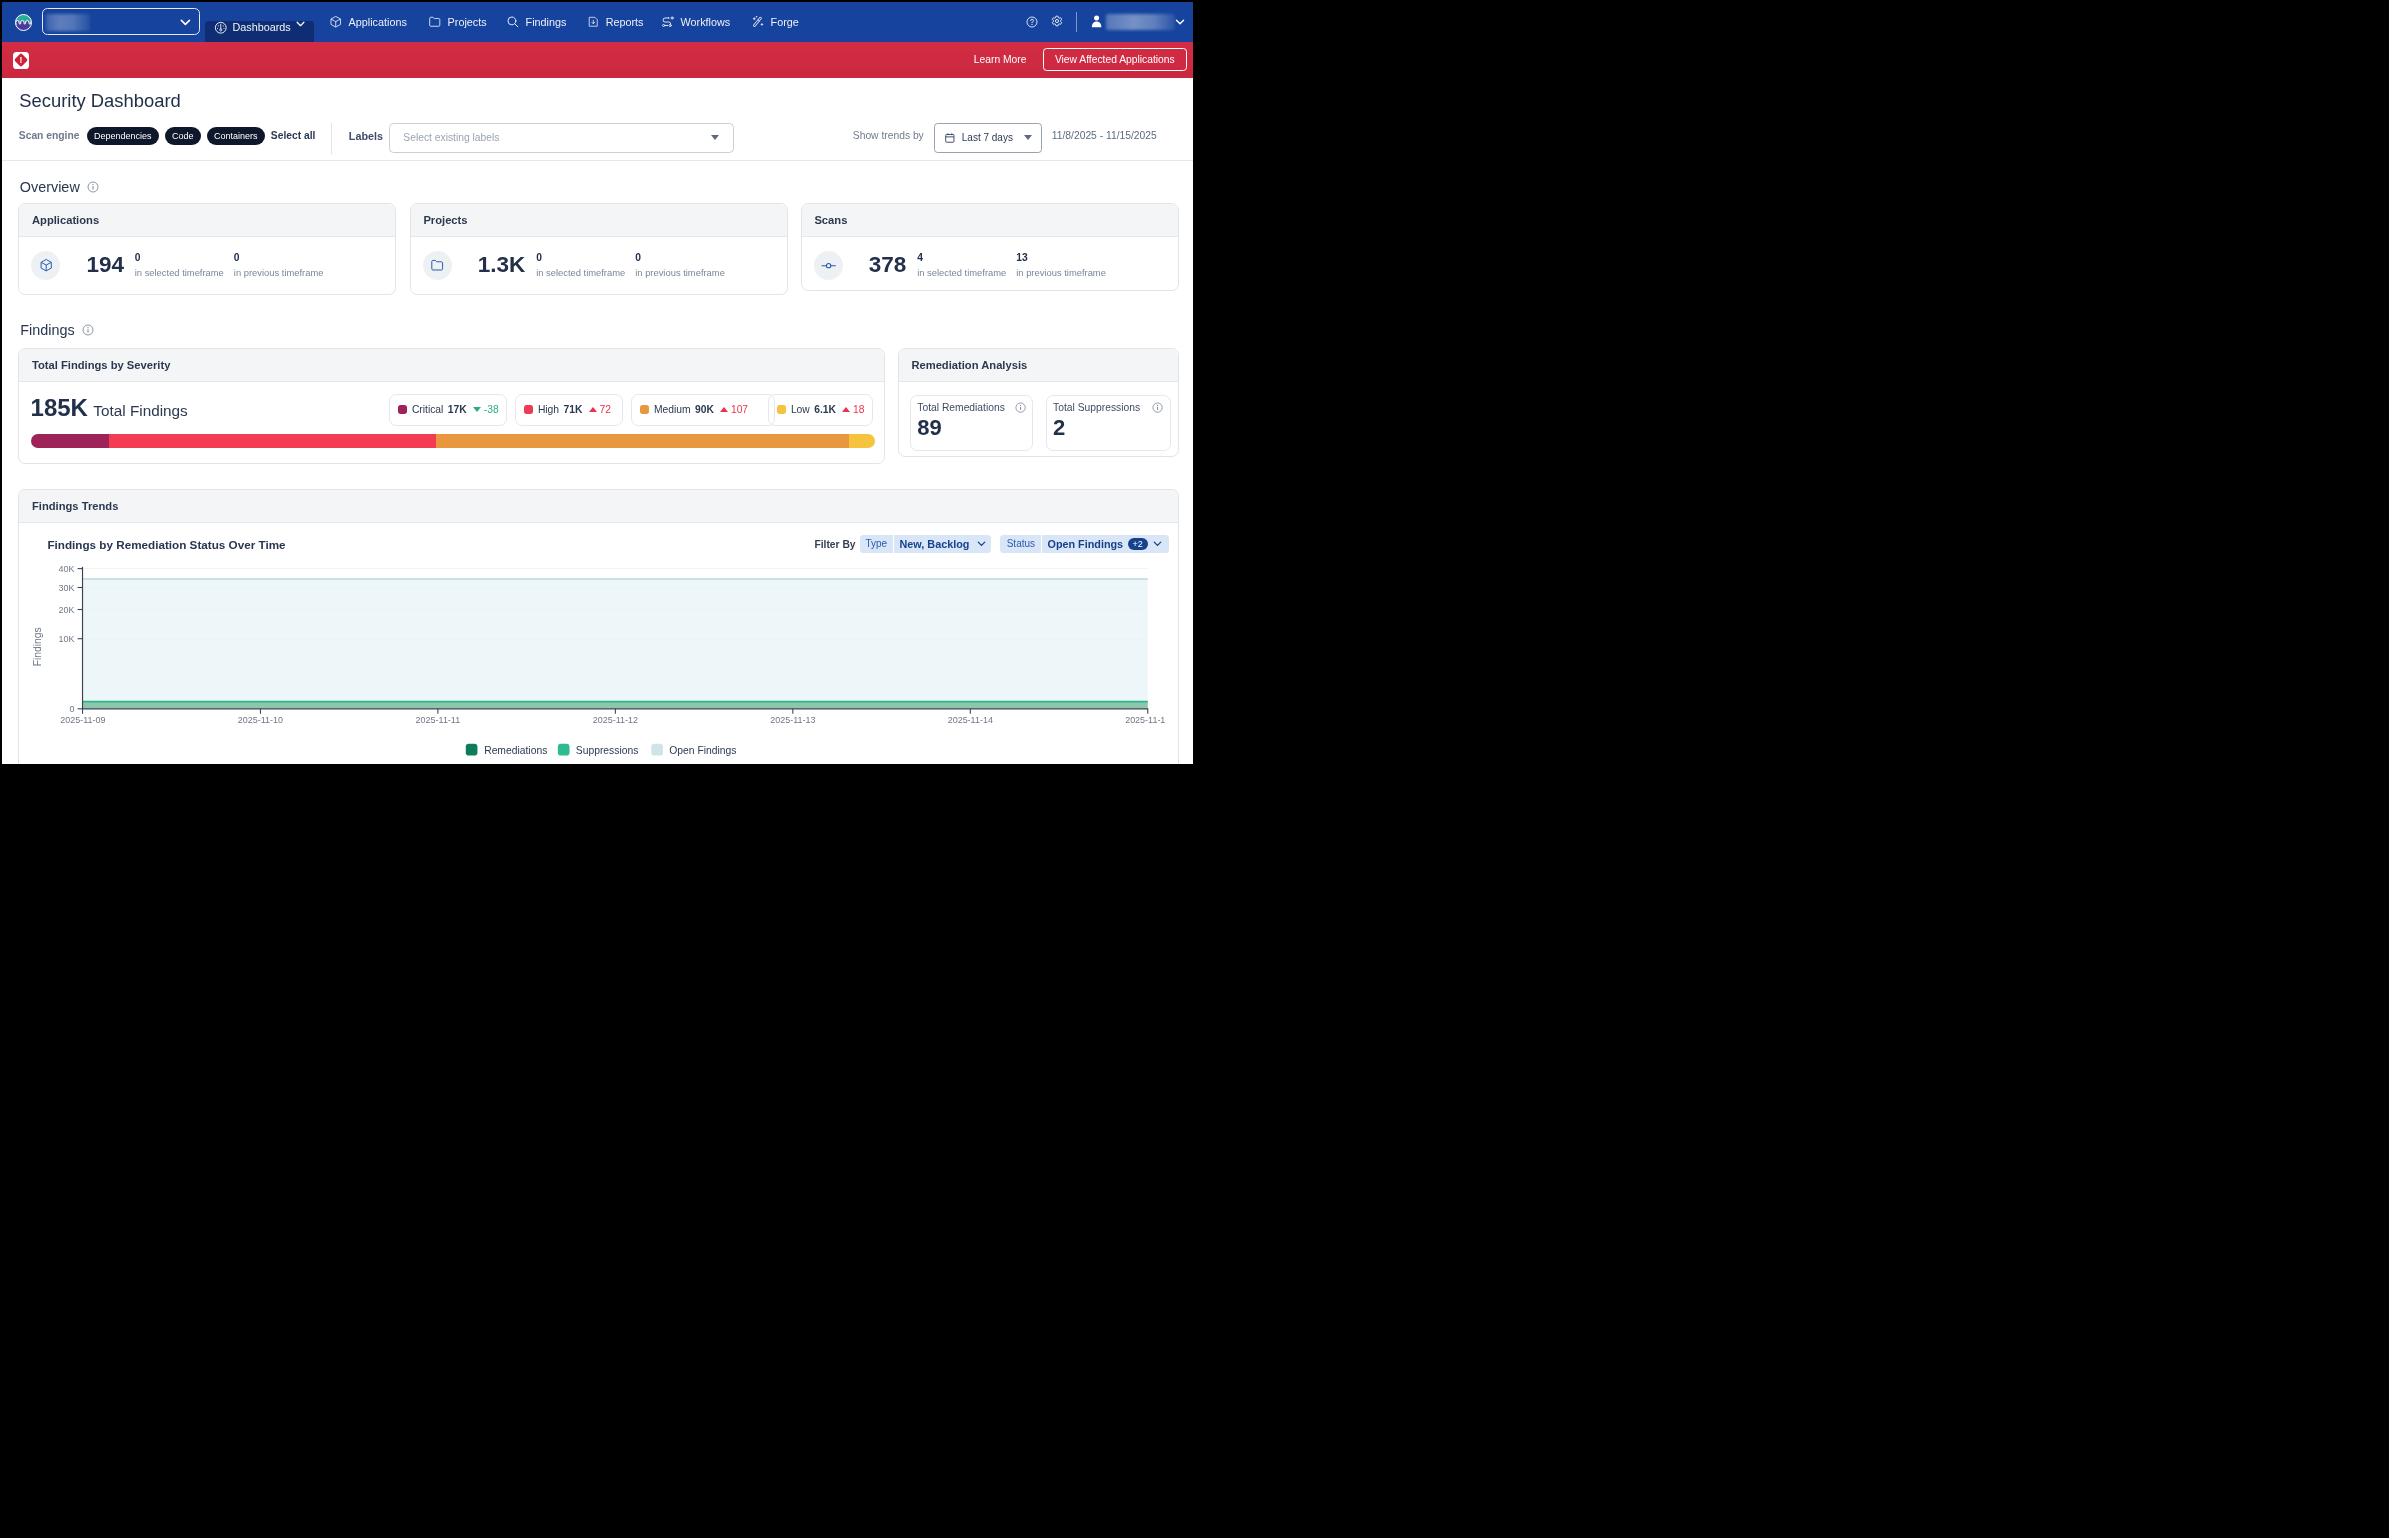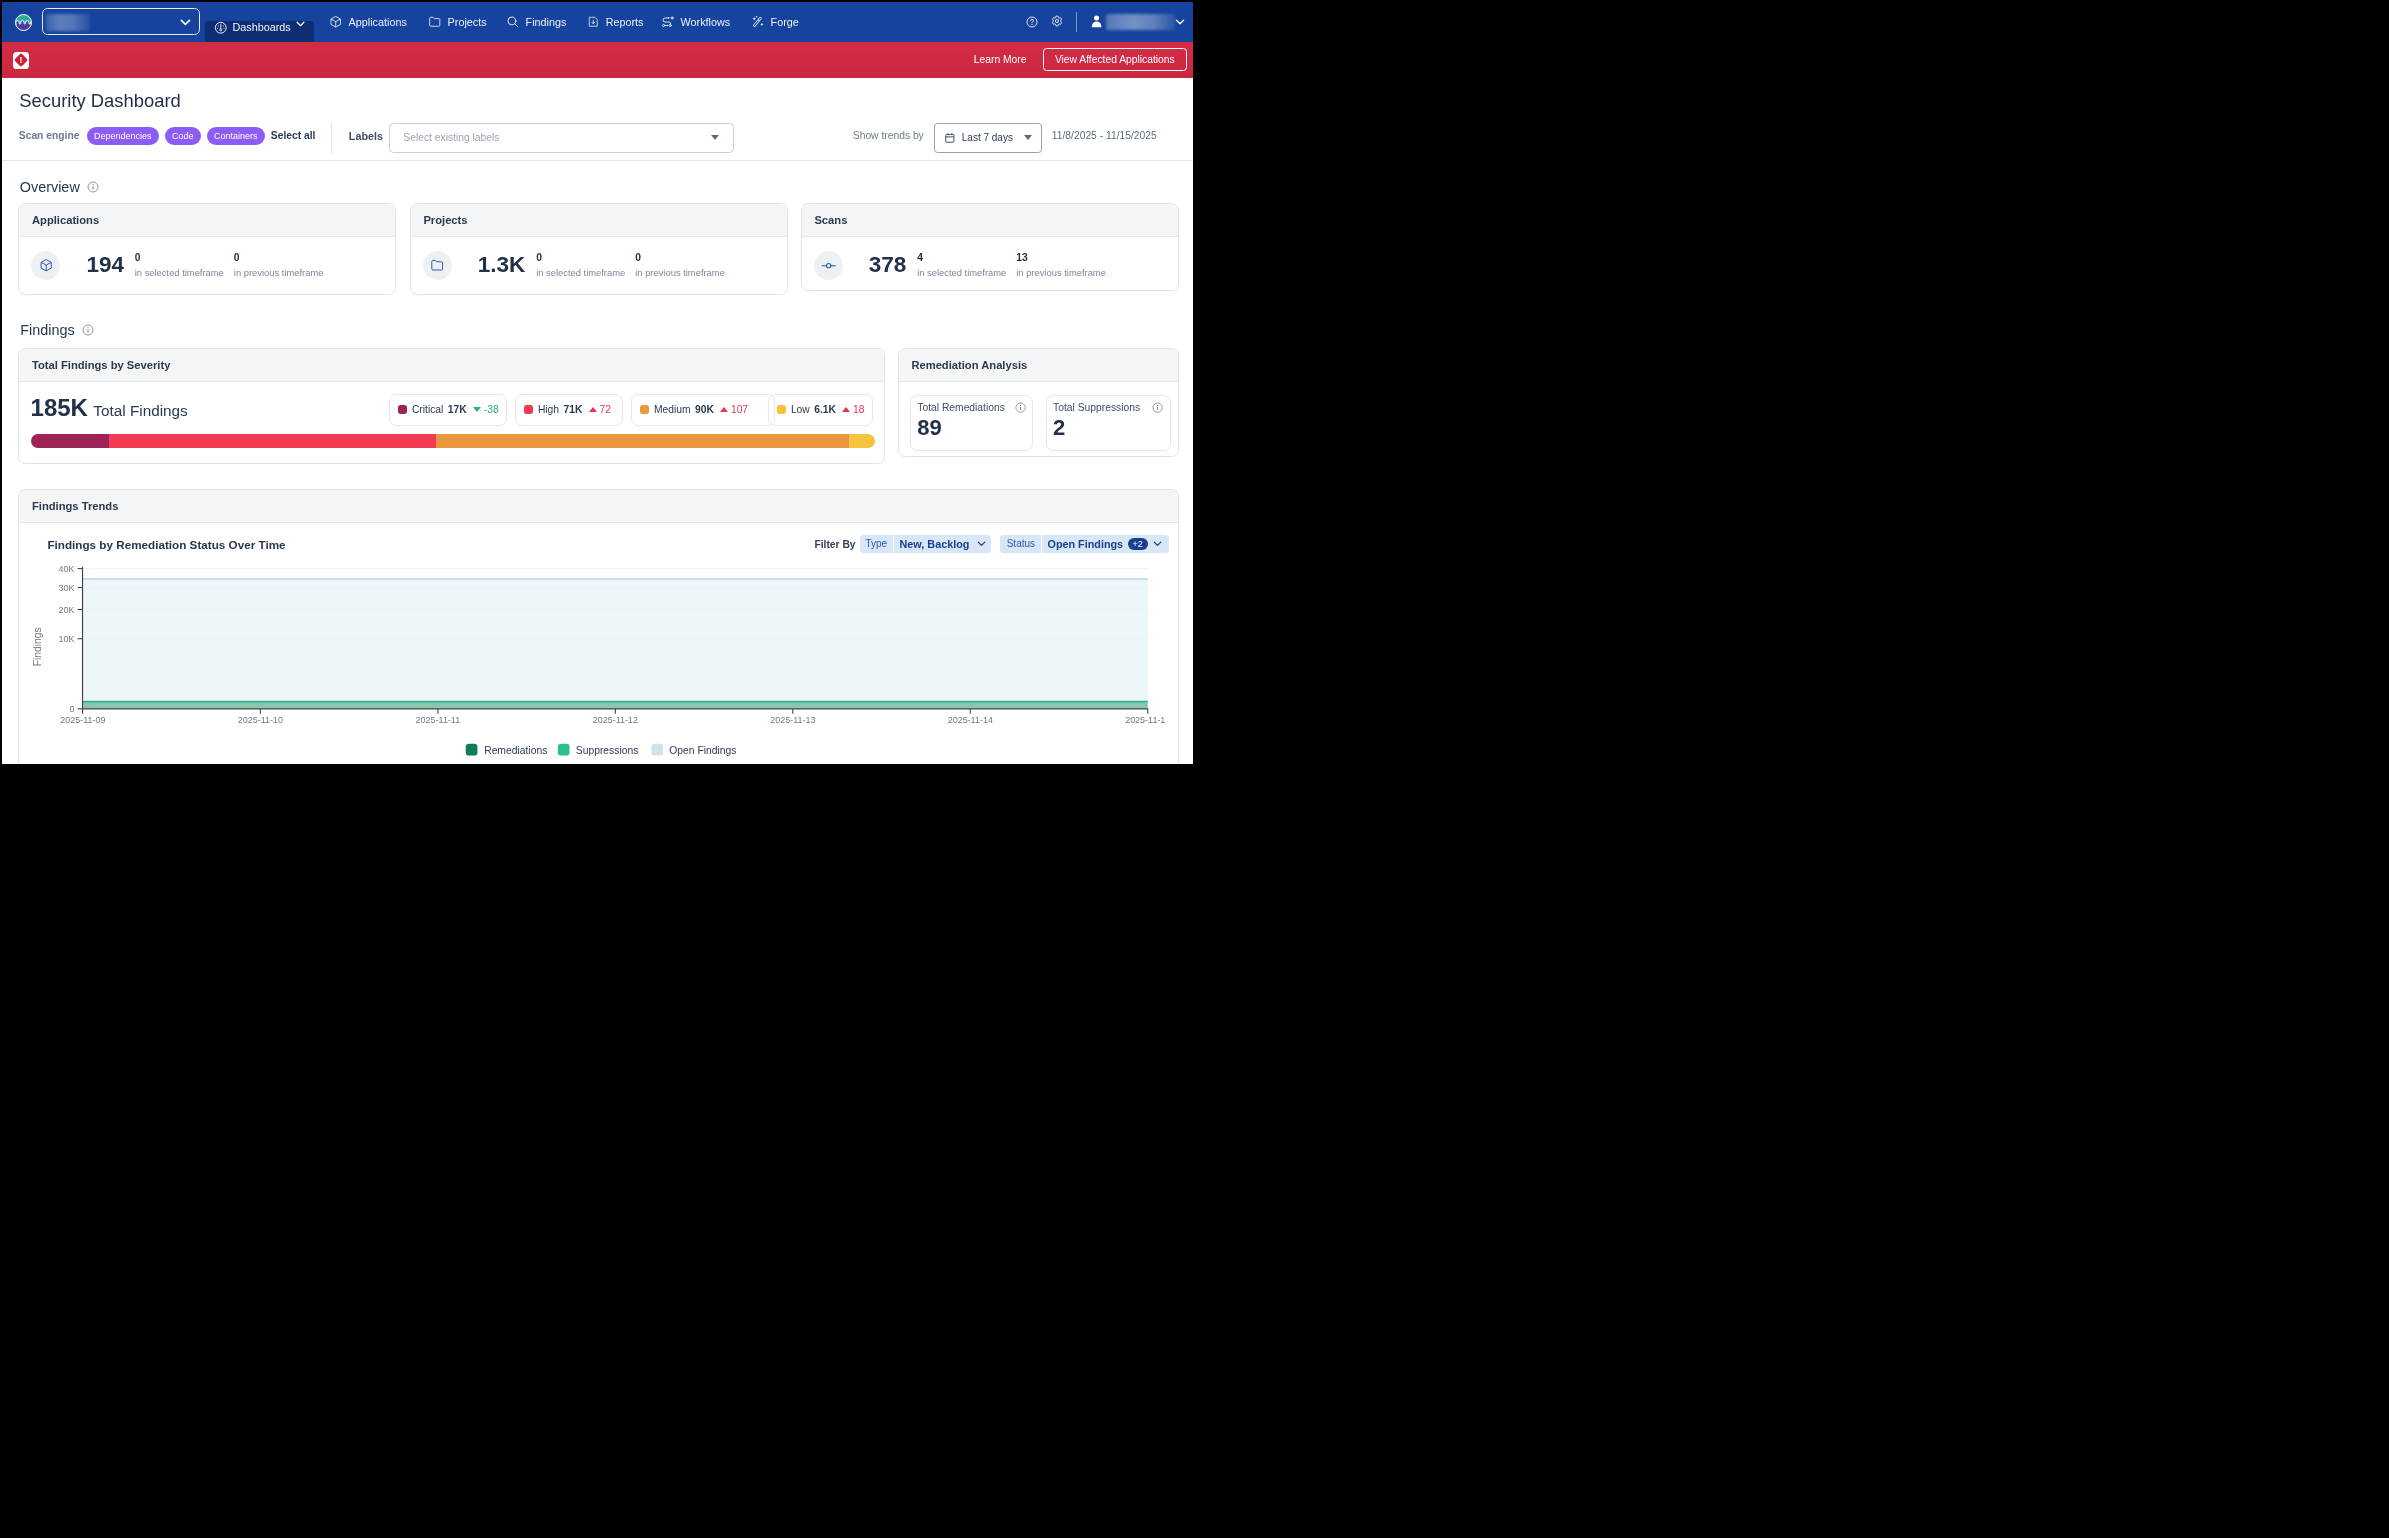--- a/index.html
+++ b/index.html
@@ -26,21 +26,21 @@
 #btext { position:absolute; left:37px; top:0; height:36px; display:flex; align-items:center; font-size:10.3px; }
 #learnmore { position:absolute; left:972px; top:0; height:36px; display:flex; align-items:center; font-size:10.3px; }
 #viewbtn { position:absolute; left:1041px; top:6.7px; width:144px; height:23px; border:0.9px solid #fff; border-radius:3.6px;
   display:flex; align-items:center; justify-content:center; font-size:10.3px; }
 
 
 #main { position:absolute; left:0; top:76px; width:100%; bottom:0; background:#fff;border-radius:24px; }
 h1 { position:absolute; left:17.5px; top:14.4px; font-size:18.4px; font-weight:400; color:#22304A; line-height:1; }
 
 
-.pill { position:absolute; top:49px; background:#8b5cf6; color:#fff; border-radius:9.4px; font-size:9px; height:18.4px; line-height:18.4px; padding:0 7.2px; }
+.pill { position:absolute; top:49px; background:#0f172a; color:#fff; border-radius:9.4px; font-size:9px; height:18.4px; line-height:18.4px; padding:0 7.2px; }
 #labelinput { position:absolute; left:387px; top:45px; width:345px; height:30px; border:0.9px solid #C9CFD8; border-radius:3.6px;
   display:flex; align-items:center; padding:0 13.5px; color:#9AA4B4; font-size:10.3px; border-radius:4.5px; }
 #datebox { position:absolute; left:932px; top:45px; width:108px; height:30px; border:0.9px solid #99A2B0; border-radius:3.6px;
   display:flex; align-items:center; padding:0 9px; gap:6.3px; color:#2A3A55; font-size:10px; white-space:nowrap; }
 .tri { width:0; height:0; border-left:4px solid transparent; border-right:4px solid transparent; border-top:5px solid #5E6A7C; }
 #hr1 { position:absolute; left:0; top:82px; width:100%; height:0.9px; background:#E4E7EB; }
 
 .sechead { position:absolute; font-size:14.4px; font-weight:400; color:#28374F; line-height:1; display:flex; align-items:center; gap:7.2px; }
 
 

